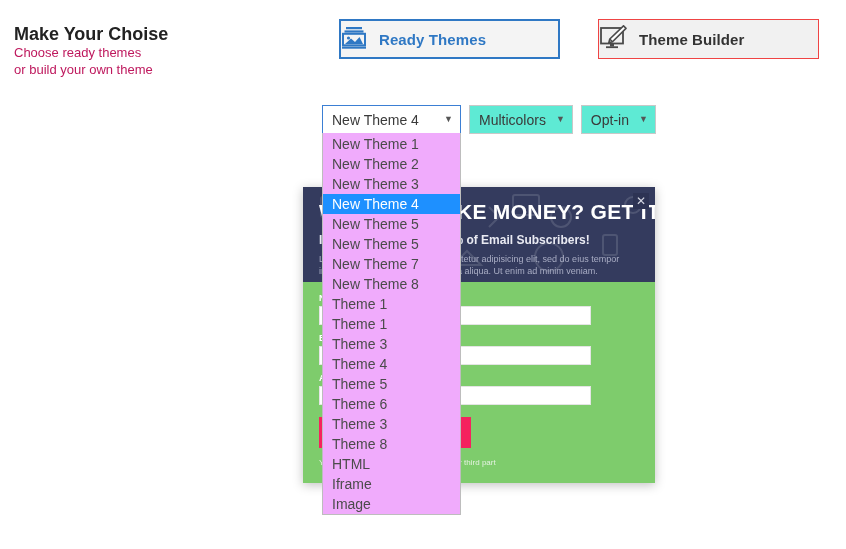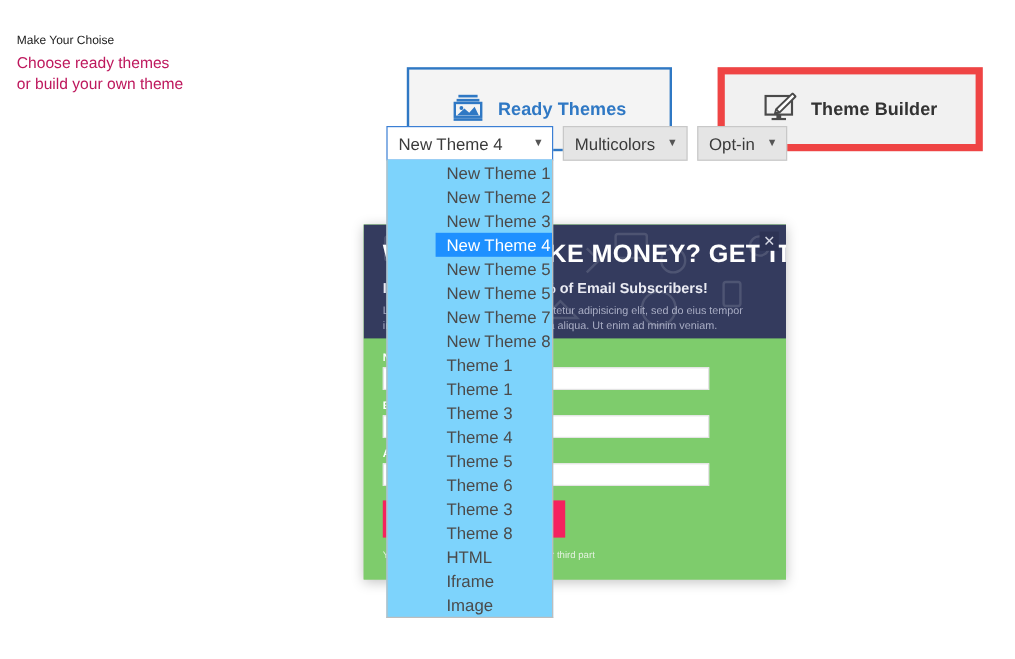--- a/index.html
+++ b/index.html
@@ -18,59 +18,57 @@
   }
 
   
   .intro {
     position: absolute;
     left: 14px;
     top: 26px;
     line-height: 17px;
   }
   .intro .intro-title {
-    font-weight: normal;
-    font-size: 10px;
+    font-weight: bold;
+    font-size: 18px;
     color: #222;
     margin-bottom: 1px;
   }
   .intro .intro-line {
     font-size: 13px;
     color: #be185d;
   }
 
   
   .tabs {
     position: absolute;
     top: 19px;
     left: 339px;
     display: flex;
     align-items: flex-start;
   }
   .tab {
     box-sizing: border-box;
-    height: 70px;
+    height: 40px;
     display: flex;
     align-items: center;
-    justify-content: center;
     gap: 12px;
     cursor: pointer;
     user-select: none;
-    margin-top: 37px;
   }
   .tab-ready {
     width: 221px;
     border: 2px solid #2f78c4;
     background: #f4f4f4;
     color: #2f78c4;
   }
   .tab-builder {
     width: 221px;
     margin-left: 38px;
-    border: 6px solid #ef4444;
+    border: 1px solid #ef4444;
     background: #f1f1f1;
     color: #3b3b3b;
   }
   .tab-label {
     font-size: 15px;
     font-weight: bold;
     letter-spacing: .1px;
   }
   .tab-ready .tab-label { color: #2f78c4; }
   .tab-builder .tab-label { color: #333333; }
@@ -80,21 +78,21 @@
     position: absolute;
     top: 105px;
     left: 322px;
     display: flex;
     align-items: flex-start;
     gap: 8px;
   }
   .select-box {
     box-sizing: border-box;
     height: 29px;
-    background: #e5e5e5;
+    background: #5eead4;
     border: 1px solid #c8c8c8;
     display: flex;
     align-items: center;
     justify-content: space-between;
     padding: 0 7px 0 9px;
     font-size: 14px;
     color: #3a3a3a;
     cursor: pointer;
     white-space: nowrap;
   }
@@ -110,26 +108,25 @@
     line-height: 1;
   }
 
   
   .dropdown-list {
     position: absolute;
     top: 133px;
     left: 322px;
     width: 139px;
     box-sizing: border-box;
-    background: #7dd3fc;
+    background: #f0abfc;
     border: 1px solid #bdbdbd;
     border-top: none;
     z-index: 60;
     padding-top: 1px;
-    padding-left: 40px;
   }
   .dd-item {
     height: 20px;
     line-height: 20px;
     padding: 0 0 0 9px;
     font-size: 14px;
     color: #4b4b4b;
     white-space: nowrap;
     cursor: pointer;
   }

